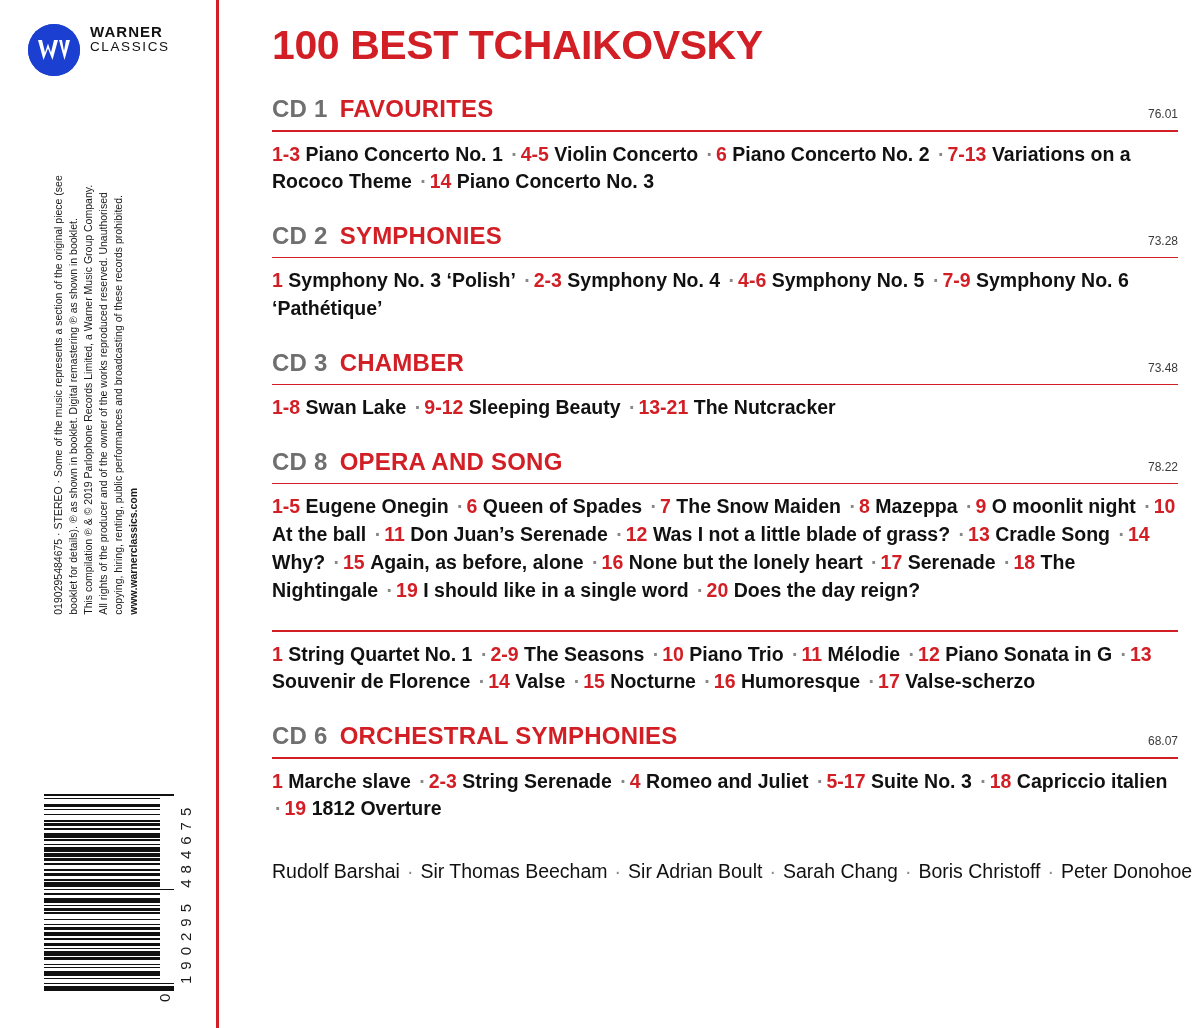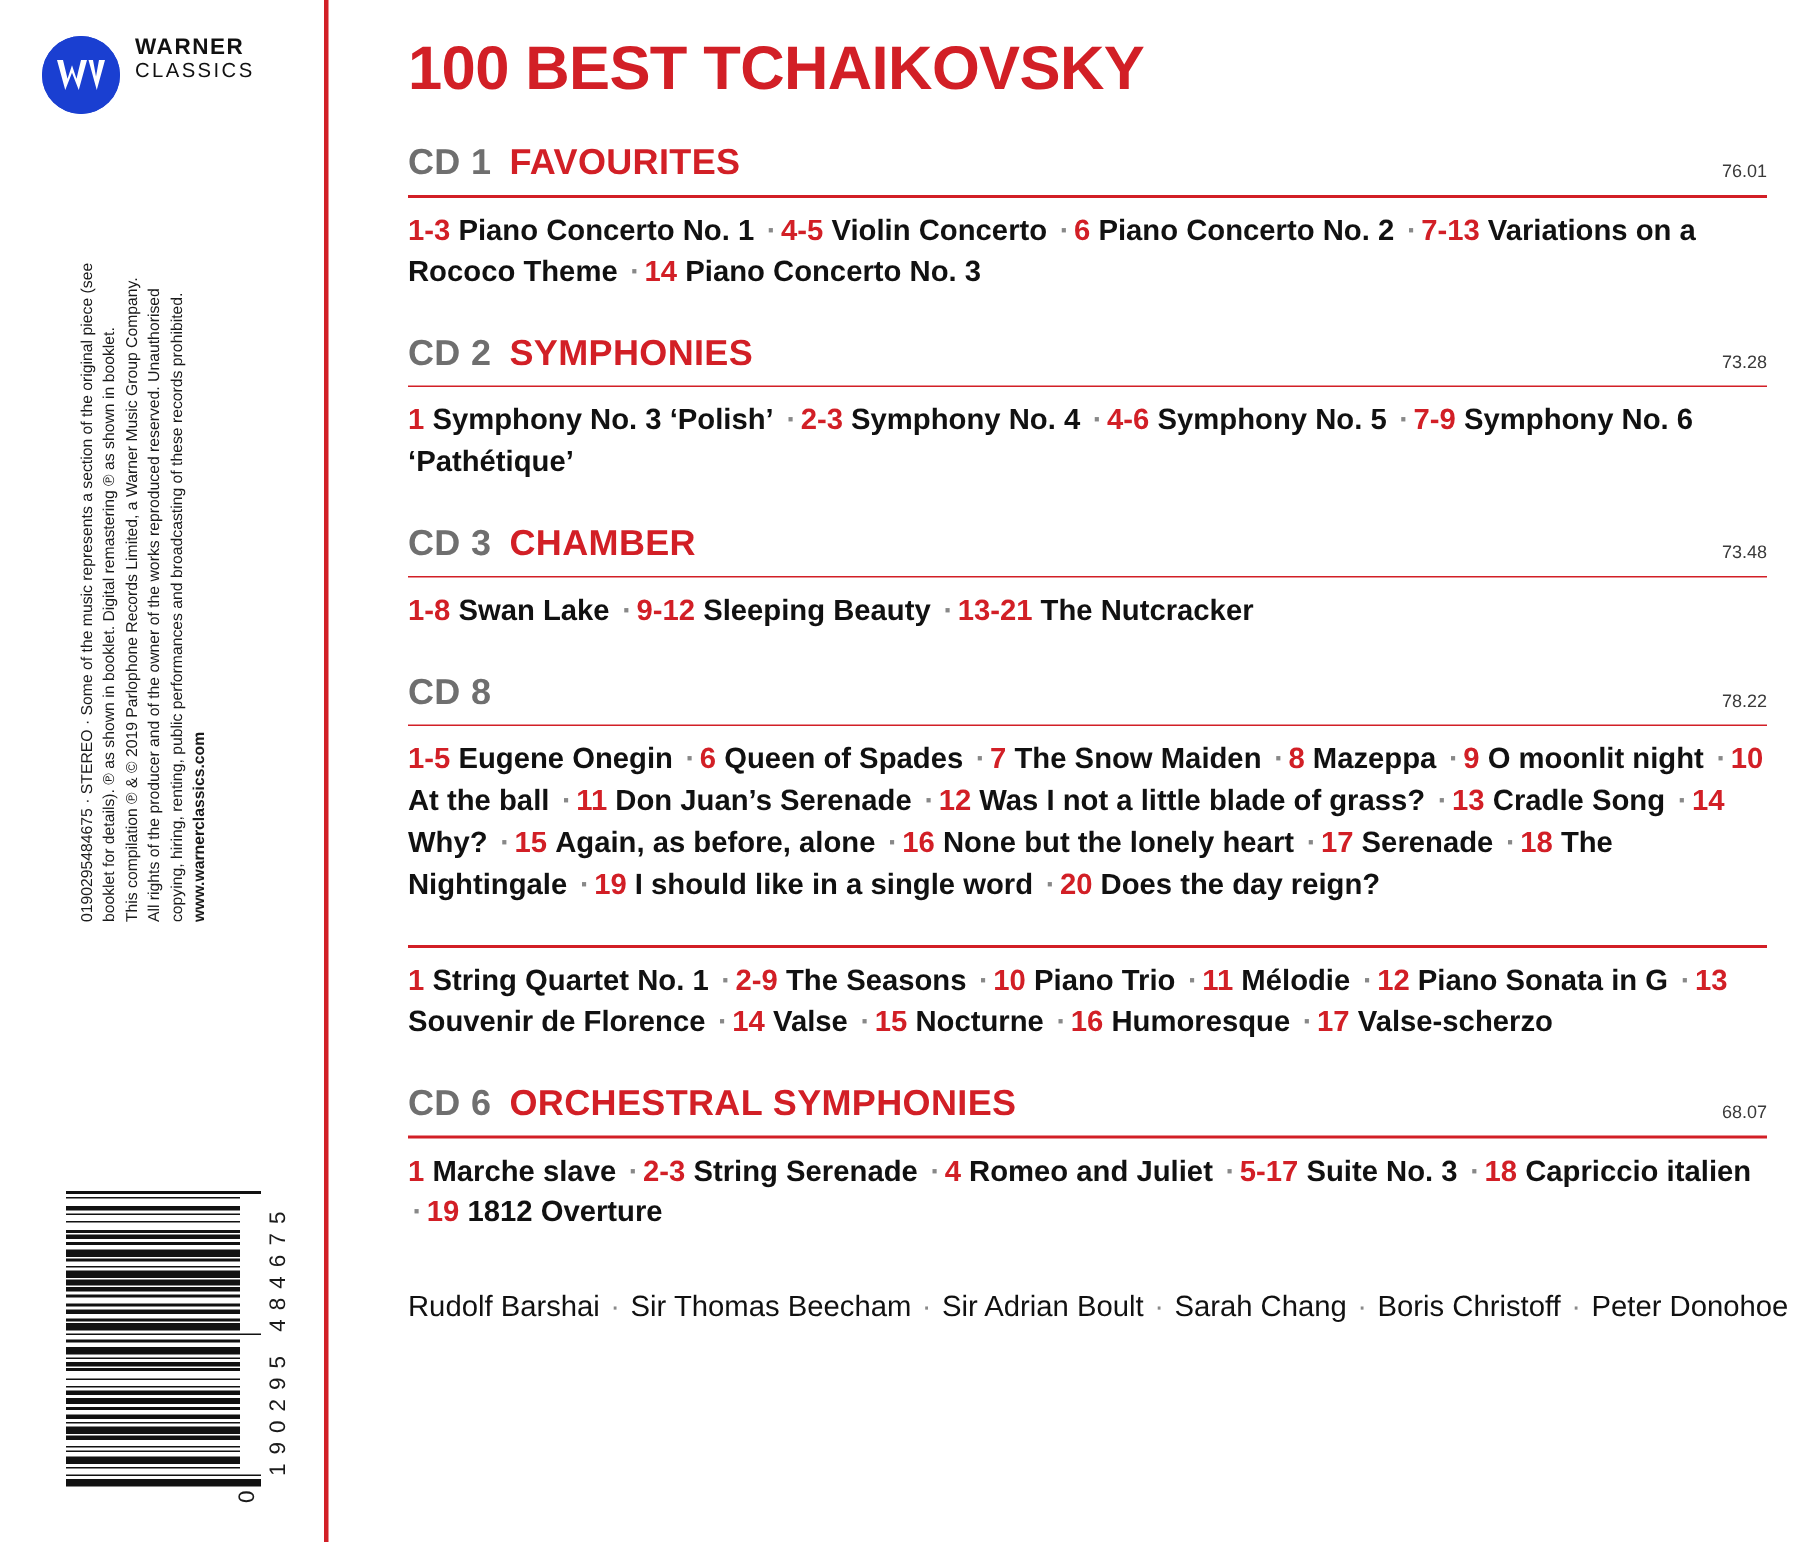--- a/index.html
+++ b/index.html
@@ -351,20 +351,21 @@
             <span class="cd-label">CD 3</span>
             <span class="cd-name">CHAMBER</span>
             <span class="cd-time">73.48</span>
           </div>
           <div class="cd-rule"></div>
           <div class="tracks"><span class="num">1-8</span> <span class="ttl">Swan Lake</span> <span class="sep">·</span><span class="num">9-12</span> <span class="ttl">Sleeping Beauty</span> <span class="sep">·</span><span class="num">13-21</span> <span class="ttl">The Nutcracker</span> </div>
         </div>
         <div class="cd-block">
           <div class="cd-head">
             <span class="cd-label">CD 8</span>
+            <span class="cd-name">OPERA AND SONG</span>
             <span class="cd-time">78.22</span>
           </div>
           <div class="cd-rule"></div>
           <div class="tracks"><span class="num">1-5</span> <span class="ttl">Eugene Onegin</span> <span class="sep">·</span><span class="num">6</span> <span class="ttl">Queen of Spades</span> <span class="sep">·</span><span class="num">7</span> <span class="ttl">The Snow Maiden</span> <span class="sep">·</span><span class="num">8</span> <span class="ttl">Mazeppa</span> <span class="sep">·</span><span class="num">9</span> <span class="ttl">O moonlit night</span> <span class="sep">·</span><span class="num">10</span> <span class="ttl">At the ball</span> <span class="sep">·</span><span class="num">11</span> <span class="ttl">Don Juan’s Serenade</span> <span class="sep">·</span><span class="num">12</span> <span class="ttl">Was I not a little blade of grass?</span> <span class="sep">·</span><span class="num">13</span> <span class="ttl">Cradle Song</span> <span class="sep">·</span><span class="num">14</span> <span class="ttl">Why?</span> <span class="sep">·</span><span class="num">15</span> <span class="ttl">Again, as before, alone</span> <span class="sep">·</span><span class="num">16</span> <span class="ttl">None but the lonely heart</span> <span class="sep">·</span><span class="num">17</span> <span class="ttl">Serenade</span> <span class="sep">·</span><span class="num">18</span> <span class="ttl">The Nightingale</span> <span class="sep">·</span><span class="num">19</span> <span class="ttl">I should like in a single word</span> <span class="sep">·</span><span class="num">20</span> <span class="ttl">Does the day reign?</span> </div>
         </div>
         <div class="cd-block">
           <div class="cd-rule"></div>
           <div class="tracks"><span class="num">1</span> <span class="ttl">String Quartet No. 1</span> <span class="sep">·</span><span class="num">2-9</span> <span class="ttl">The Seasons</span> <span class="sep">·</span><span class="num">10</span> <span class="ttl">Piano Trio</span> <span class="sep">·</span><span class="num">11</span> <span class="ttl">Mélodie</span> <span class="sep">·</span><span class="num">12</span> <span class="ttl">Piano Sonata in G</span> <span class="sep">·</span><span class="num">13</span> <span class="ttl">Souvenir de Florence</span> <span class="sep">·</span><span class="num">14</span> <span class="ttl">Valse</span> <span class="sep">·</span><span class="num">15</span> <span class="ttl">Nocturne</span> <span class="sep">·</span><span class="num">16</span> <span class="ttl">Humoresque</span> <span class="sep">·</span><span class="num">17</span> <span class="ttl">Valse-scherzo</span> </div>
         </div>
         <div class="cd-block">

